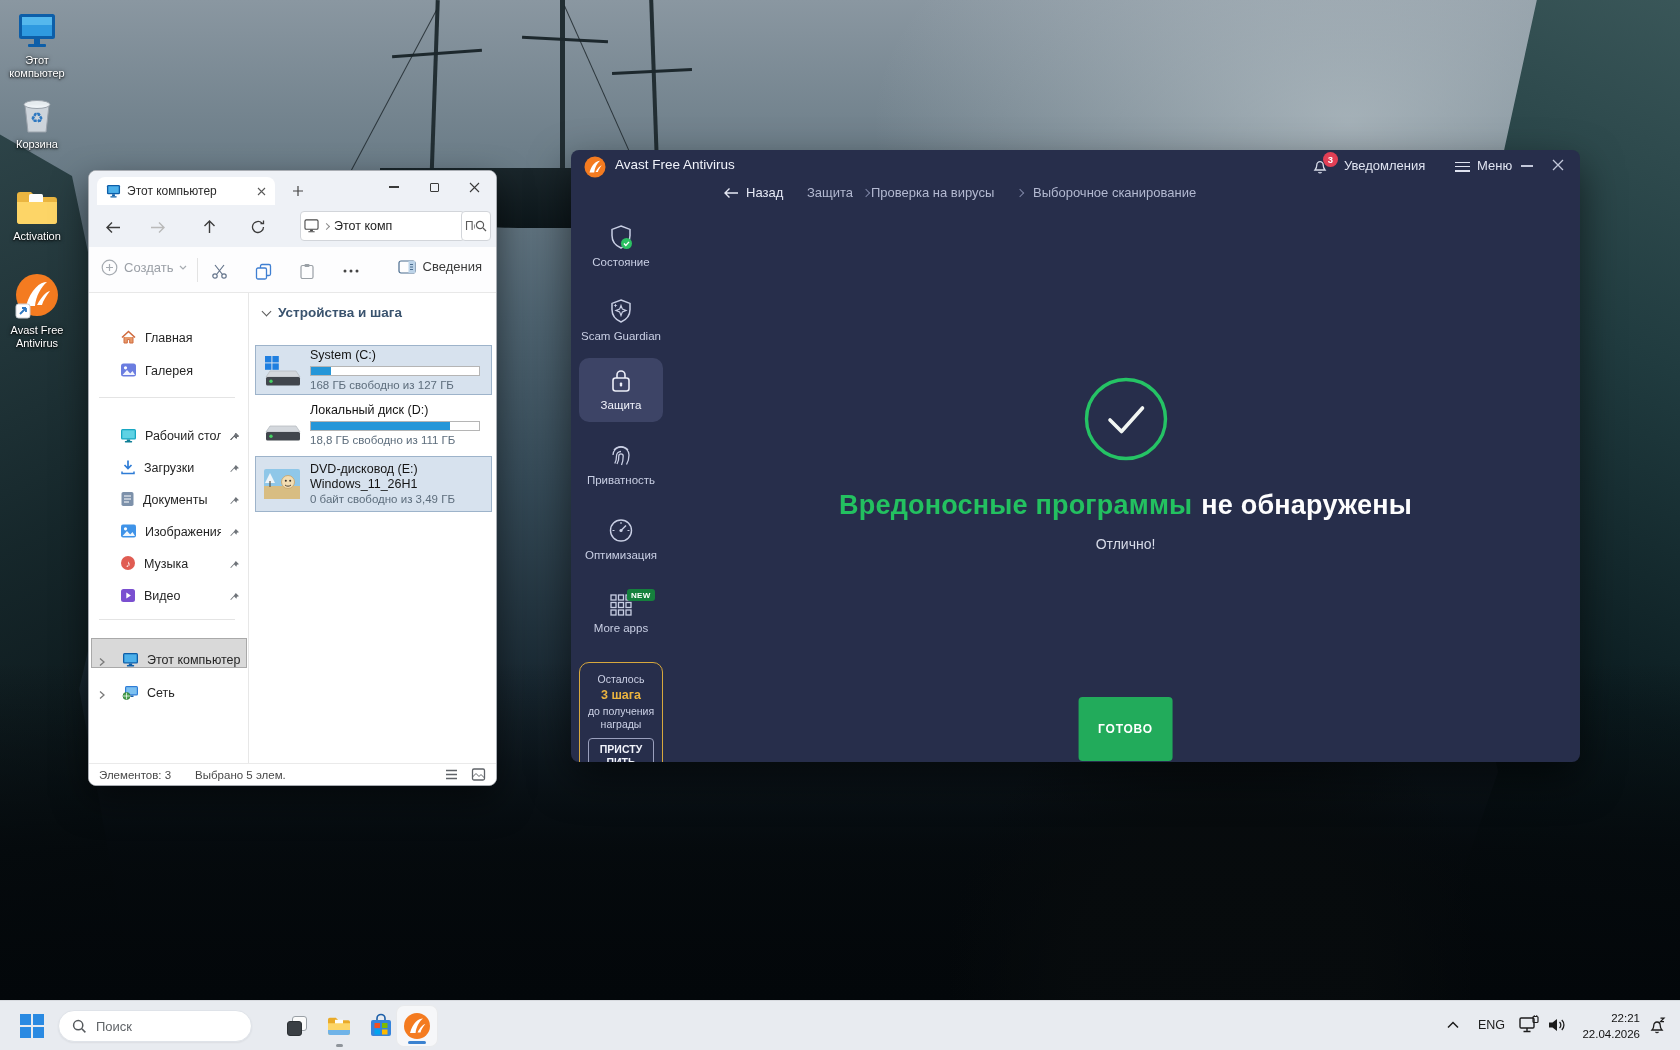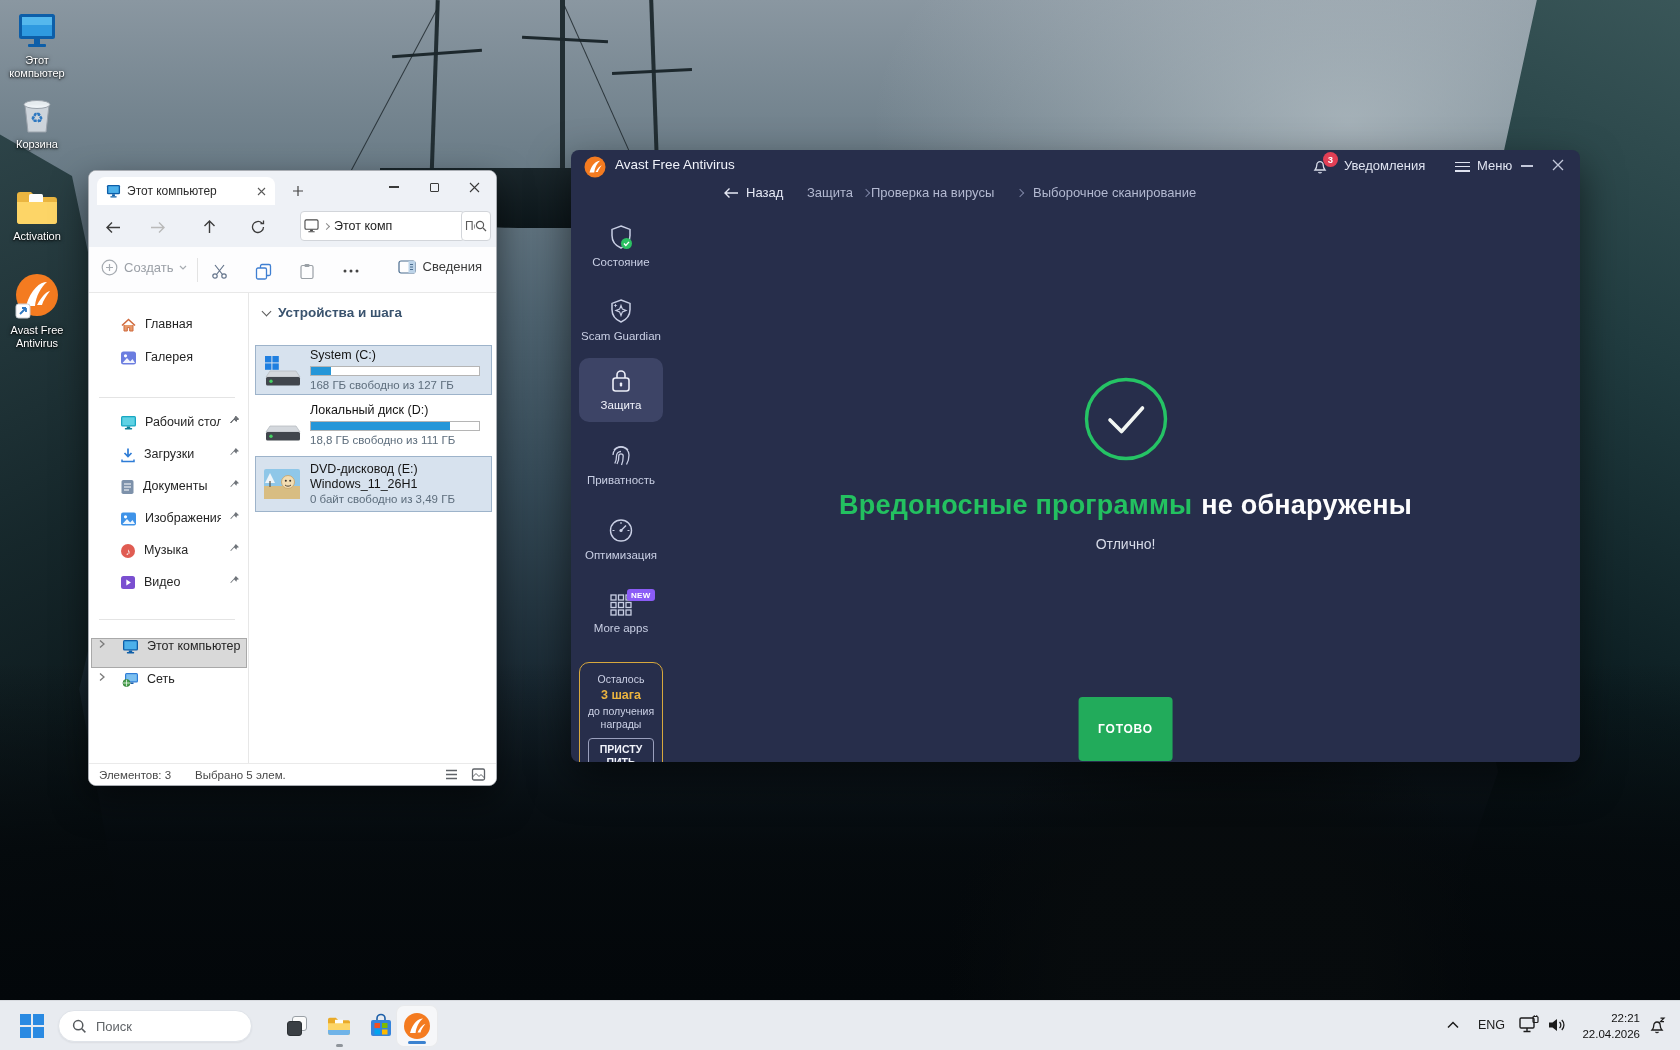--- a/index.html
+++ b/index.html
@@ -62,21 +62,21 @@
   .ex-search { position:absolute; left:372px; top:6px; width:30px; height:30px; background:#fff; border:1px solid #d2d5da; border-radius:4px;
     display:flex; align-items:center; padding:0 3px; overflow:hidden; }
   .ex-search-txt { font-size:12px; color:#5c5c5c; width:10px; overflow:hidden; white-space:nowrap; flex:none; }
   .ex-cmd { position:relative; height:46px; background:#fdfdfe; border-bottom:1px solid #e8e8e8; }
   .cmd-new { position:absolute; left:12px; top:12px; display:flex; align-items:center; gap:6px; color:#9a9fa6; font-size:13px; }
   .cmd-sep { position:absolute; left:108px; top:11px; width:1px; height:24px; background:#e3e3e3; }
   .cmd-ic { position:absolute; top:12px; width:24px; height:24px; display:flex; align-items:center; justify-content:center; border-radius:4px; }
   .cmd-right { position:absolute; right:14px; top:12px; display:flex; align-items:center; gap:7px; color:#3b3b3b; font-size:13px; }
   .ex-body { position:absolute; top:122px; bottom:22px; left:0; right:0; display:flex; background:#fff; }
   .ex-side { position:relative; width:160px; border-right:1px solid #e7e7e7; }
-  .srow { position:absolute; left:2px; width:156px; height:30px; display:flex; align-items:flex-start; gap:8px; padding-left:28px; border:1px solid transparent; }
+  .srow { position:absolute; left:2px; width:156px; height:30px; display:flex; align-items:flex-end; gap:8px; padding-left:28px; border:1px solid transparent; }
   .srow.tree { padding-left:6px; }
   .srow .lbl { font-size:12.5px; color:#252525; white-space:nowrap; overflow:hidden; flex:1; }
   .srow .pin { flex:none; margin-right:6px; }
   .srow.sel { background:#d9d9d9; border-color:#a9a9a9; }
   .sdiv { position:absolute; left:10px; width:136px; height:1px; background:#e4e4e4; }
   .ex-content { position:relative; flex:1; }
   .grp-hdr { position:absolute; left:14px; top:12px; display:flex; align-items:center; gap:8px; font-size:13.5px; font-weight:700; color:#3a536e; }
   .chev-down { width:7px; height:7px; border-right:1.6px solid #5a5a5a; border-bottom:1.6px solid #5a5a5a; transform:rotate(45deg); margin-top:-3px; }
   .drow { position:absolute; left:6px; width:237px; display:flex; align-items:center; padding:4px 6px; border:1px solid transparent; }
   .drow.sel { background:#d7e2ee; border-color:#9db3ca; }
@@ -109,21 +109,21 @@
   .av-close { position:absolute; left:981px; top:9px; }
   .av-crumbs { position:absolute; left:0; top:34px; right:0; height:20px; font-size:13px; }
   .av-back { position:absolute; left:152px; top:1px; display:flex; align-items:center; gap:7px; color:#e6e9f5; }
   .crumb { position:absolute; top:1px; color:#b3b9d1; }
   .csep { position:absolute; top:6px; width:6px; height:6px; border-right:1.4px solid #7c83a3; border-top:1.4px solid #7c83a3; transform:rotate(45deg); }
   .av-side { position:absolute; left:0; top:30px; bottom:0; width:100px; }
   .av-sel { position:absolute; left:8px; top:178px; width:84px; height:64px; border-radius:10px; background:#3d4466; }
   .av-item { position:absolute; left:0; width:100px; text-align:center; }
   .av-item .ic { display:block; margin:0 auto; }
   .av-item .tx { display:block; margin-top:5px; font-size:11.5px; color:#c9cfe4; white-space:nowrap; }
-  .new-badge { position:absolute; left:56px; top:409px; background:#8b5cf6; color:#fff; font-size:8px; font-weight:700;
+  .new-badge { position:absolute; left:56px; top:409px; background:#15803d; color:#fff; font-size:8px; font-weight:700;
     padding:1.5px 4px; border-radius:3px; letter-spacing:.3px; }
   .reward { position:absolute; left:8px; top:482px; width:84px; height:123px; border:1px solid #d7a83d; border-radius:10px; text-align:center; }
   .rw1 { margin-top:10px; font-size:10.5px; color:#ccd1e6; }
   .rw2 { margin-top:3px; font-size:12.5px; font-weight:700; color:#ecb43f; }
   .rw3 { margin-top:3px; font-size:10.5px; line-height:13px; color:#ccd1e6; padding:0 6px; }
   .rw-btn { margin:7px auto 0; width:66px; border:1px solid #9aa0bd; border-radius:4px; padding:4px 2px;
     font-size:10.5px; font-weight:700; line-height:13px; color:#f2f4fb; }
   .av-main { position:absolute; left:100px; right:0; top:30px; bottom:0; }
   .av-circle { position:absolute; left:0; right:0; top:196px; display:flex; justify-content:center; }
   .av-headline { position:absolute; left:0; right:0; top:310px; text-align:center; font-size:27px; font-weight:700; letter-spacing:.2px; }

